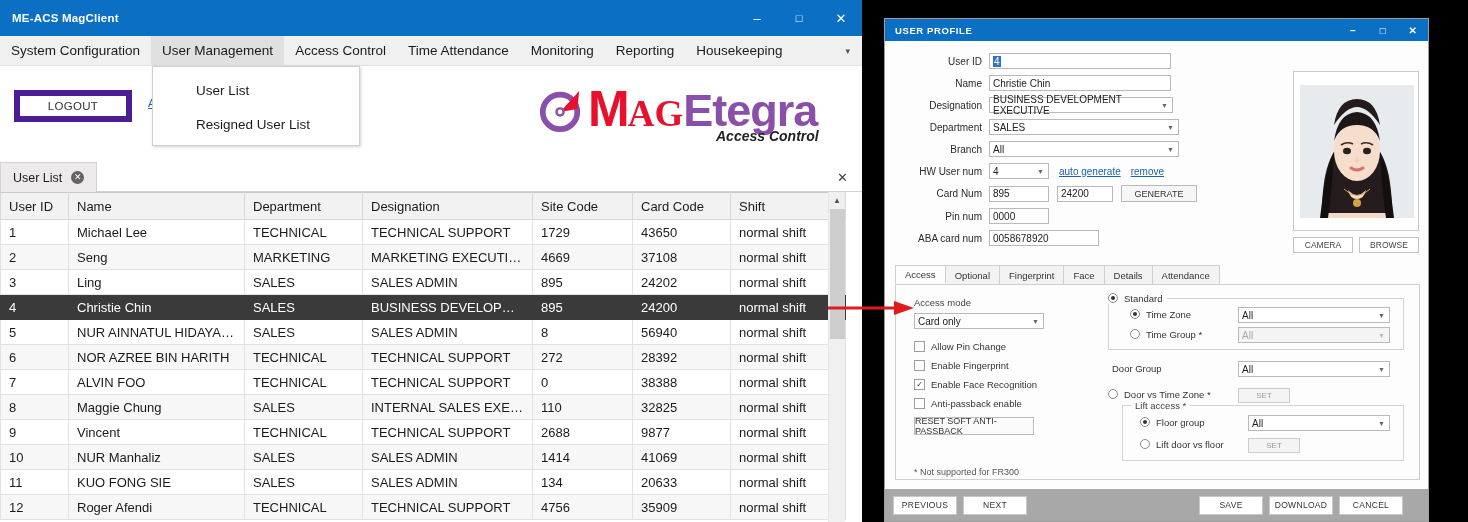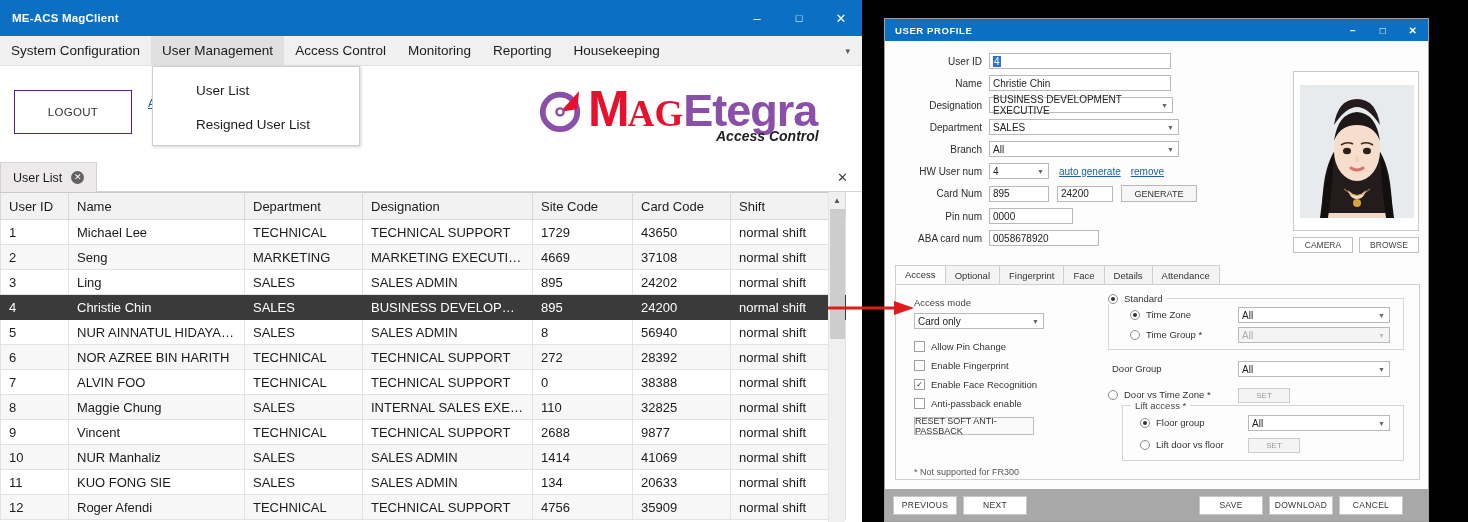--- a/index.html
+++ b/index.html
@@ -46,22 +46,22 @@
 
   .dropdown {
     position: absolute; left: 152px; top: 66px; width: 208px; height: 80px;
     background: #fff; border: 1px solid #cfcfcf; box-shadow: 1px 1px 3px rgba(0,0,0,.18);
     z-index: 40; padding-top: 6px;
   }
   .dd-item { height: 34px; display: flex; align-items: center; padding-left: 43px; font-size: 13.5px; color: #1b1b1b; }
 
   .toolbar-area { position: relative; height: 96px; background: #fff; }
   .logout-btn {
-    position: absolute; left: 14px; top: 24px; width: 118px; height: 44px;
-    border: 1px solid #4c1d95; background: #fff; font-size: 11.5px; color: #333;
+    position: absolute; left: 14px; top: 24px; width: 118px; height: 32px;
+    border: 6px solid #4c1d95; background: #fff; font-size: 11.5px; color: #333;
     display: flex; align-items: center; justify-content: center; letter-spacing: .3px;
   }
   .admin-link {
     position: absolute; left: 148px; top: 31px; font-size: 11.5px; color: #1d5fb3;
     text-decoration: underline;
   }
 
   
   .logo-wrap { position: absolute; left: 530px; top: 12px; width: 330px; height: 74px; }
   .logo-txt { position: absolute; left: 58px; top: 2px; font-size: 0; }
@@ -161,21 +161,21 @@
     color: #333; padding: 0 9px; display: flex; align-items: center; margin-right: -1px;
   }
   .thead.on { background: #fdfdfd; border-bottom: 1px solid #fdfdfd; position: relative; z-index: 2; }
   .tabpanel { border: 1px solid #cfcfcf; height: 196px; background: #fdfdfd; position: relative; }
 
   .section-lbl { font-size: 9.5px; color: #444; }
   .chk { display: flex; align-items: center; gap: 6px; margin-bottom: 8px; }
   .chkbox { width: 11px; height: 11px; border: 1px solid #9e9e9e; background: #fff; display: flex; align-items: center; justify-content: center; font-size: 8px; color: #333; }
   .chk-lbl { font-size: 9.5px; color: #333; }
 
-  .rad { display: flex; align-items: flex-end; gap: 6px; }
+  .rad { display: flex; align-items: flex-start; gap: 6px; }
   .radio { width: 10px; height: 10px; border-radius: 50%; border: 1px solid #8d8d8d; background: #fff; position: relative; flex: none; }
   .radio.on::after { content:""; position: absolute; left: 2px; top: 2px; width: 4px; height: 4px; border-radius: 50%; background: #333; }
   .rad-lbl { font-size: 9.5px; color: #333; }
 
   .gbox { border: 1px solid #d5d5d5; position: absolute; }
   .gbox-title { position: absolute; top: -6px; left: 8px; background: #fdfdfd; padding: 0 4px; font-size: 9.5px; color: #444; }
 
   .set-btn { width: 52px; height: 15px; border: 1px solid #cdcdcd; background: #f4f4f4; font-size: 8px; color: #9a9a9a; display: flex; align-items: center; justify-content: center; }
 
   .reset-btn { width: 120px; height: 18px; border: 1px solid #bdbdbd; background: #fafafa; font-size: 9px; color: #333; display: flex; align-items: center; justify-content: center; }
@@ -204,20 +204,21 @@
         <div class="win-btn">–</div>
         <div class="win-btn sq">□</div>
         <div class="win-btn">✕</div>
       </div>
     </div>
 
     <div class="menubar">
       <div class="menu-item">System Configuration</div>
       <div class="menu-item active">User Management</div>
       <div class="menu-item">Access Control</div>
+      <div class="menu-item">Time Attendance</div>
       <div class="menu-item">Monitoring</div>
       <div class="menu-item">Reporting</div>
       <div class="menu-item">Housekeeping</div>
       <div class="menu-caret">▾</div>
     </div>
 
     <div class="toolbar-area">
       <div class="logout-btn">LOGOUT</div>
       <div class="admin-link">A</div>
 
@@ -463,21 +464,21 @@
 
         <div class="form-row">
           <div class="form-label">Card Num</div>
           <div class="tb" style="width:60px">895</div>
           <div class="tb" style="width:56px;margin-left:8px">24200</div>
           <div class="gen-btn" style="margin-left:8px">GENERATE</div>
         </div>
 
         <div class="form-row">
           <div class="form-label">Pin num</div>
-          <div class="tb" style="width:84px">0000</div>
+          <div class="tb" style="width:60px">0000</div>
         </div>
 
         <div class="form-row">
           <div class="form-label">ABA card num</div>
           <div class="tb" style="width:110px">0058678920</div>
         </div>
       </div>
 
       <div class="photo-frame">
         <div class="photo-inner">

